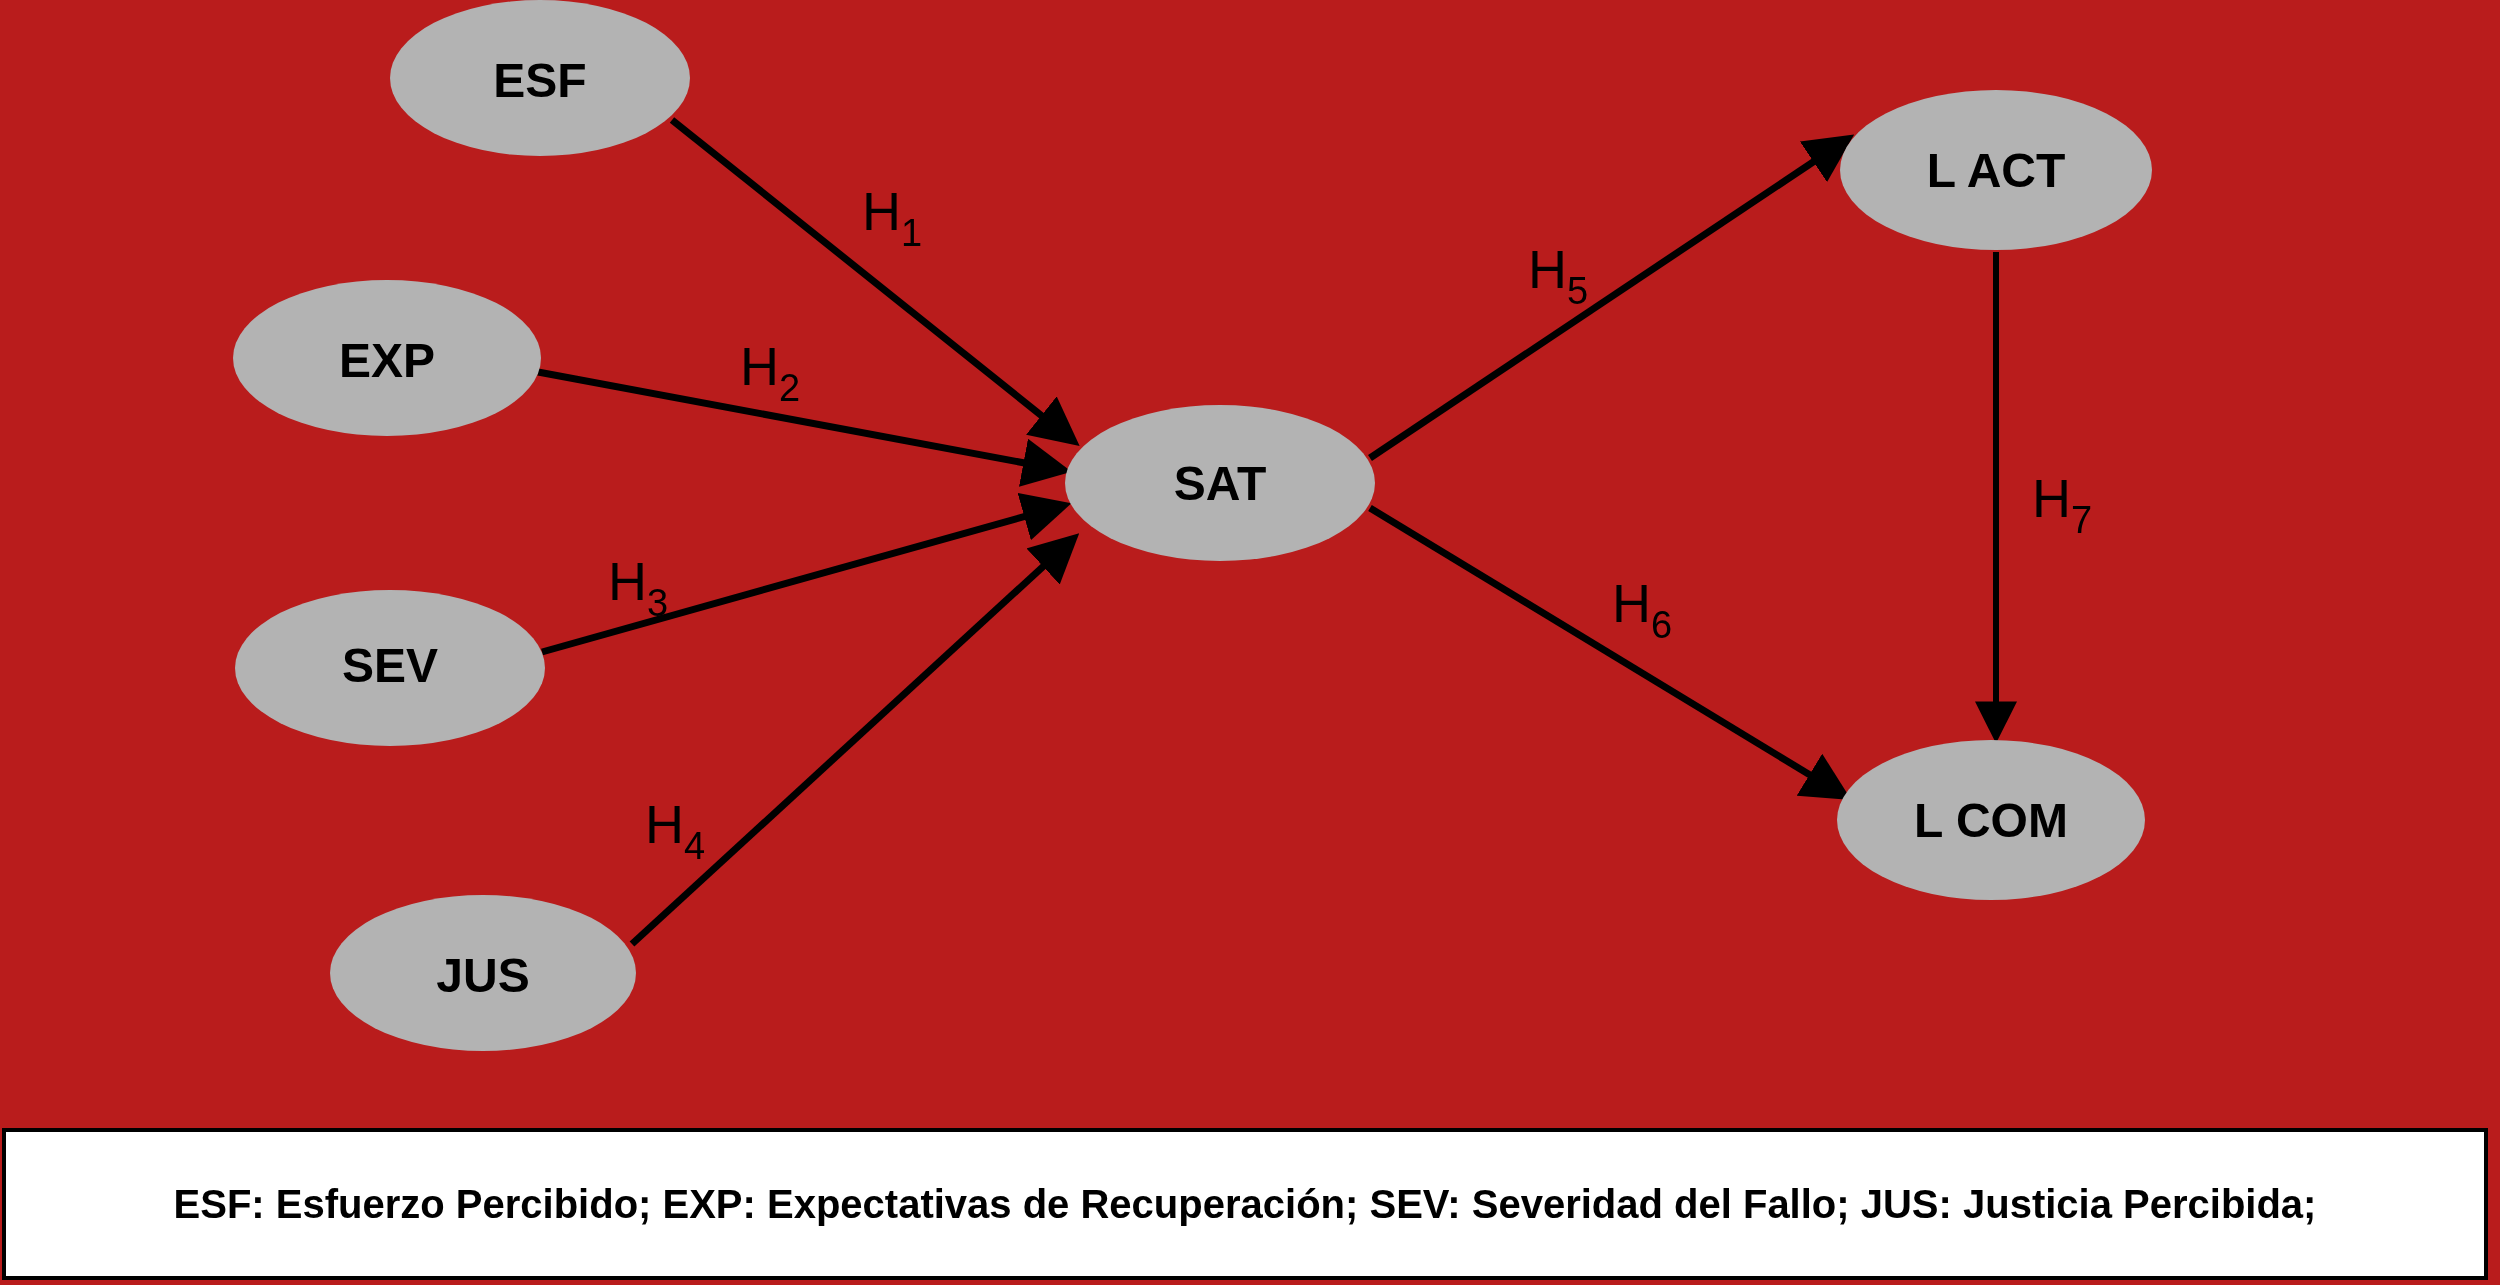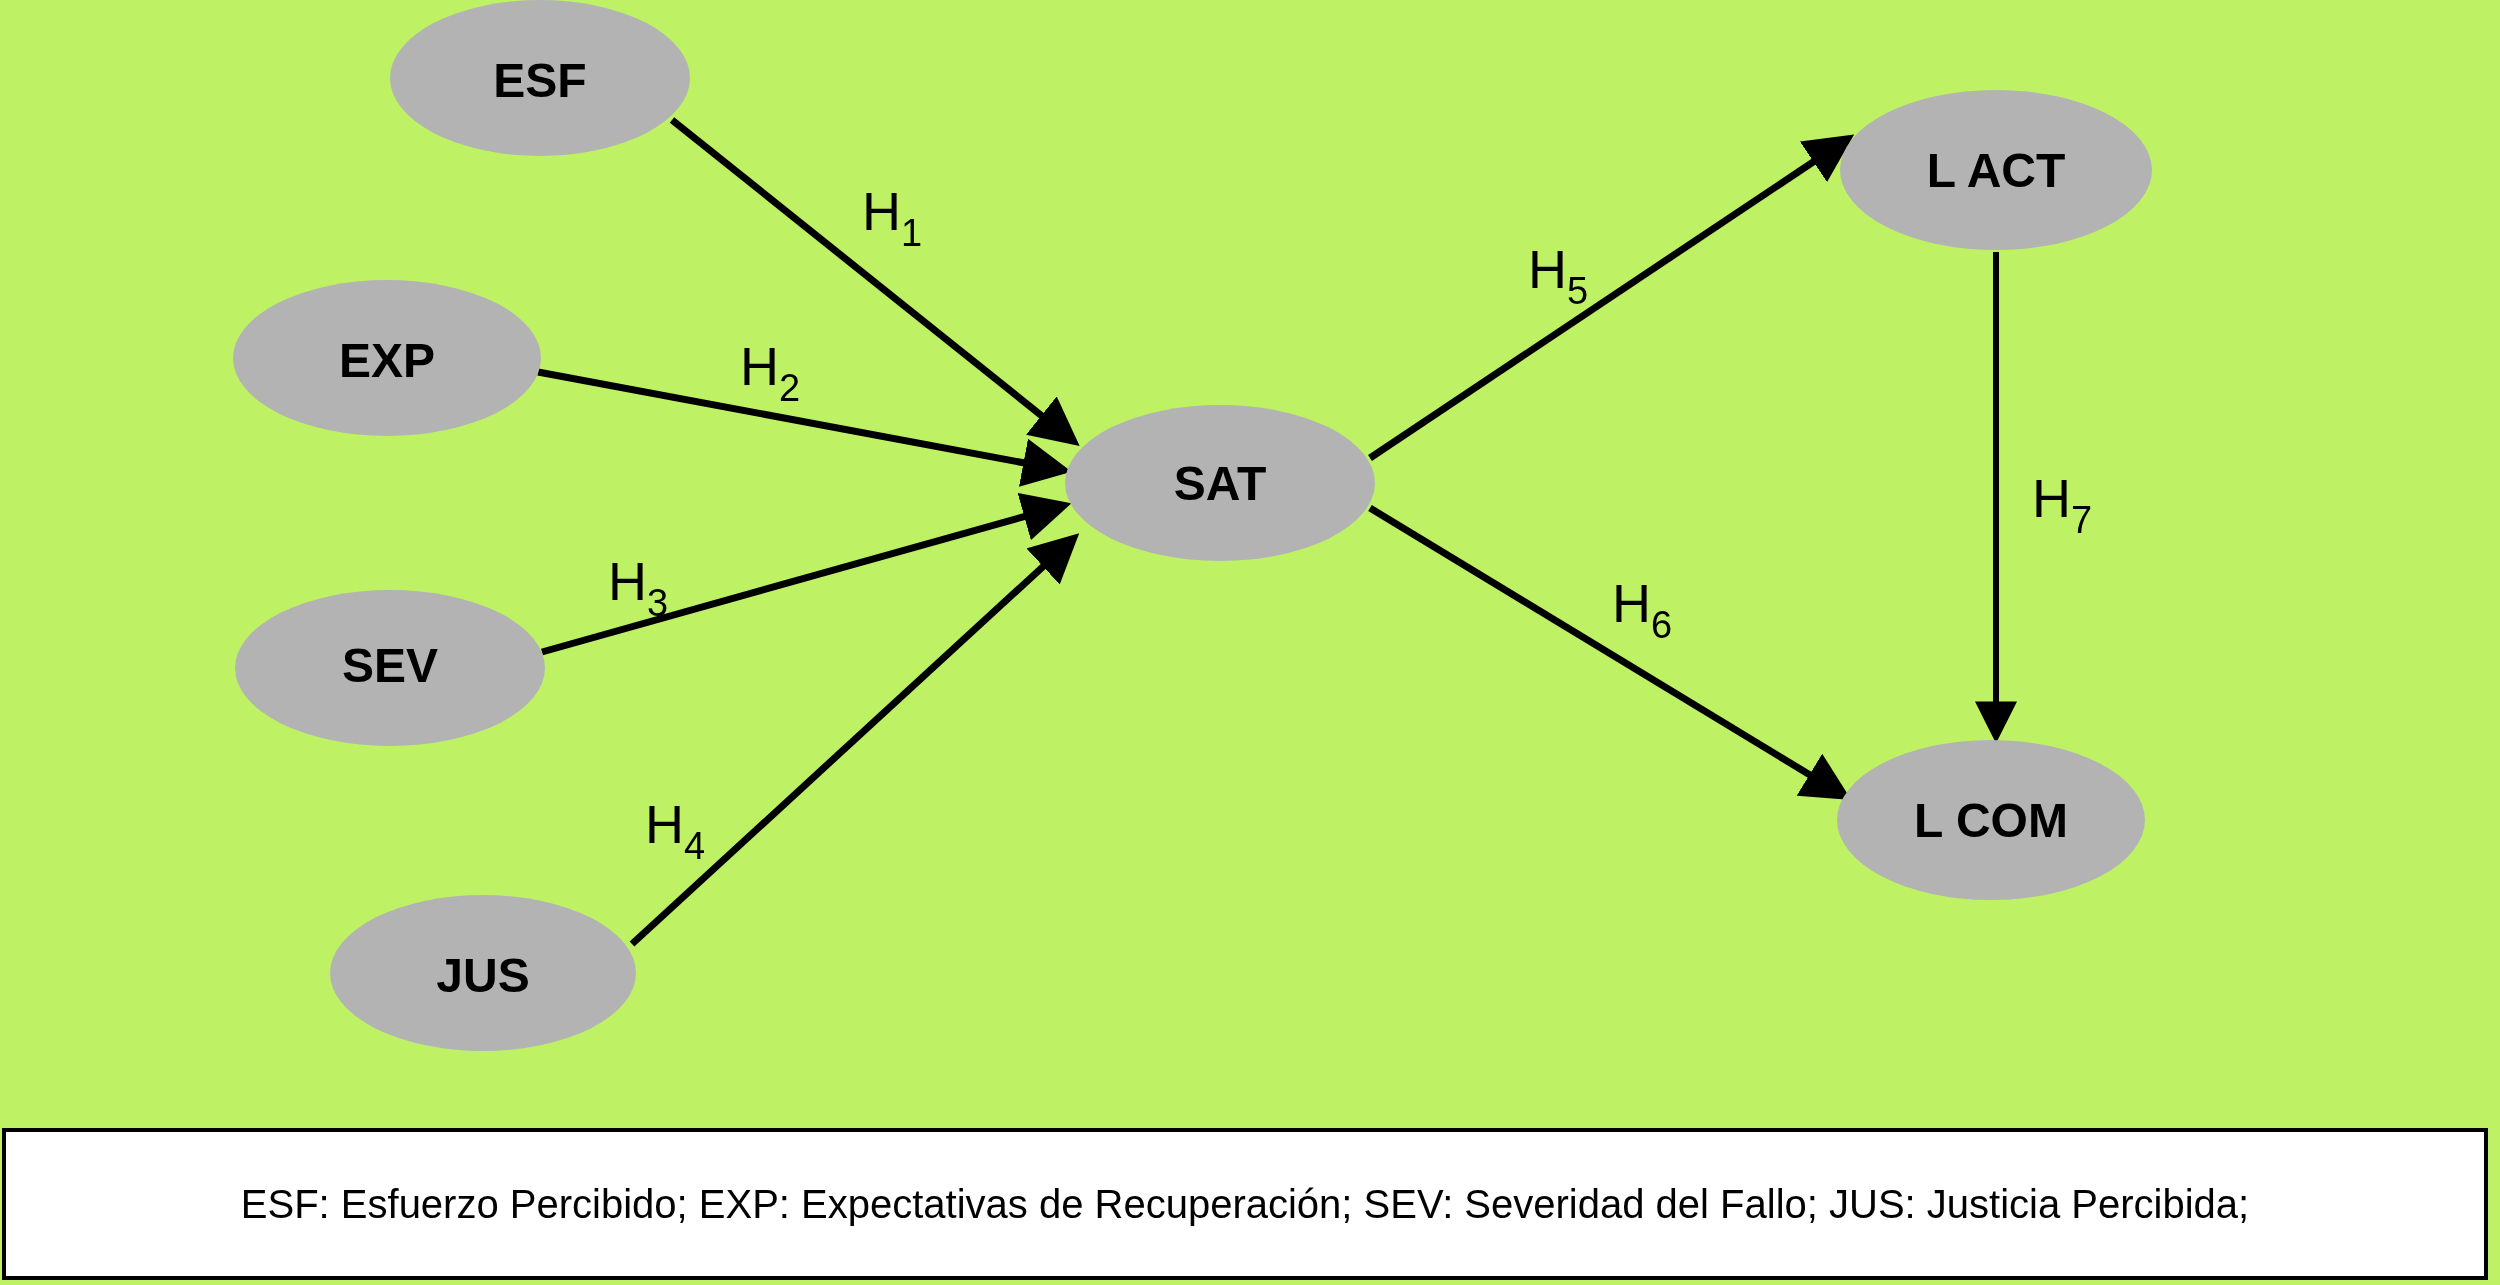--- a/index.html
+++ b/index.html
@@ -7,21 +7,21 @@
     padding: 0;
     background: #ffffff;
   }
   body {
     font-family: "Liberation Sans", sans-serif;
   }
   #canvas {
     position: relative;
     width: 2500px;
     height: 1285px;
-    background: #bef264;
+    background: #b91c1c;
     overflow: hidden;
   }
   svg.diagram {
     position: absolute;
     left: 0;
     top: 0;
     width: 2500px;
     height: 1285px;
     display: block;
   }
@@ -71,20 +71,21 @@
     align-items: center;
     justify-content: center;
   }
   .legend-line {
     font-family: "Liberation Sans", sans-serif;
     font-size: 40px;
     color: #000000;
     white-space: nowrap;
     line-height: 1.35;
     text-align: center;
+    font-weight: bold;
   }
 </style>
 </head>
 <body>
 
 <div id="canvas">
 
   <svg class="diagram" viewBox="0 0 2500 1285">
     <defs>
       <marker id="arrowhead" markerWidth="7" markerHeight="7" refX="5.6" refY="3.5" orient="auto" markerUnits="strokeWidth">

